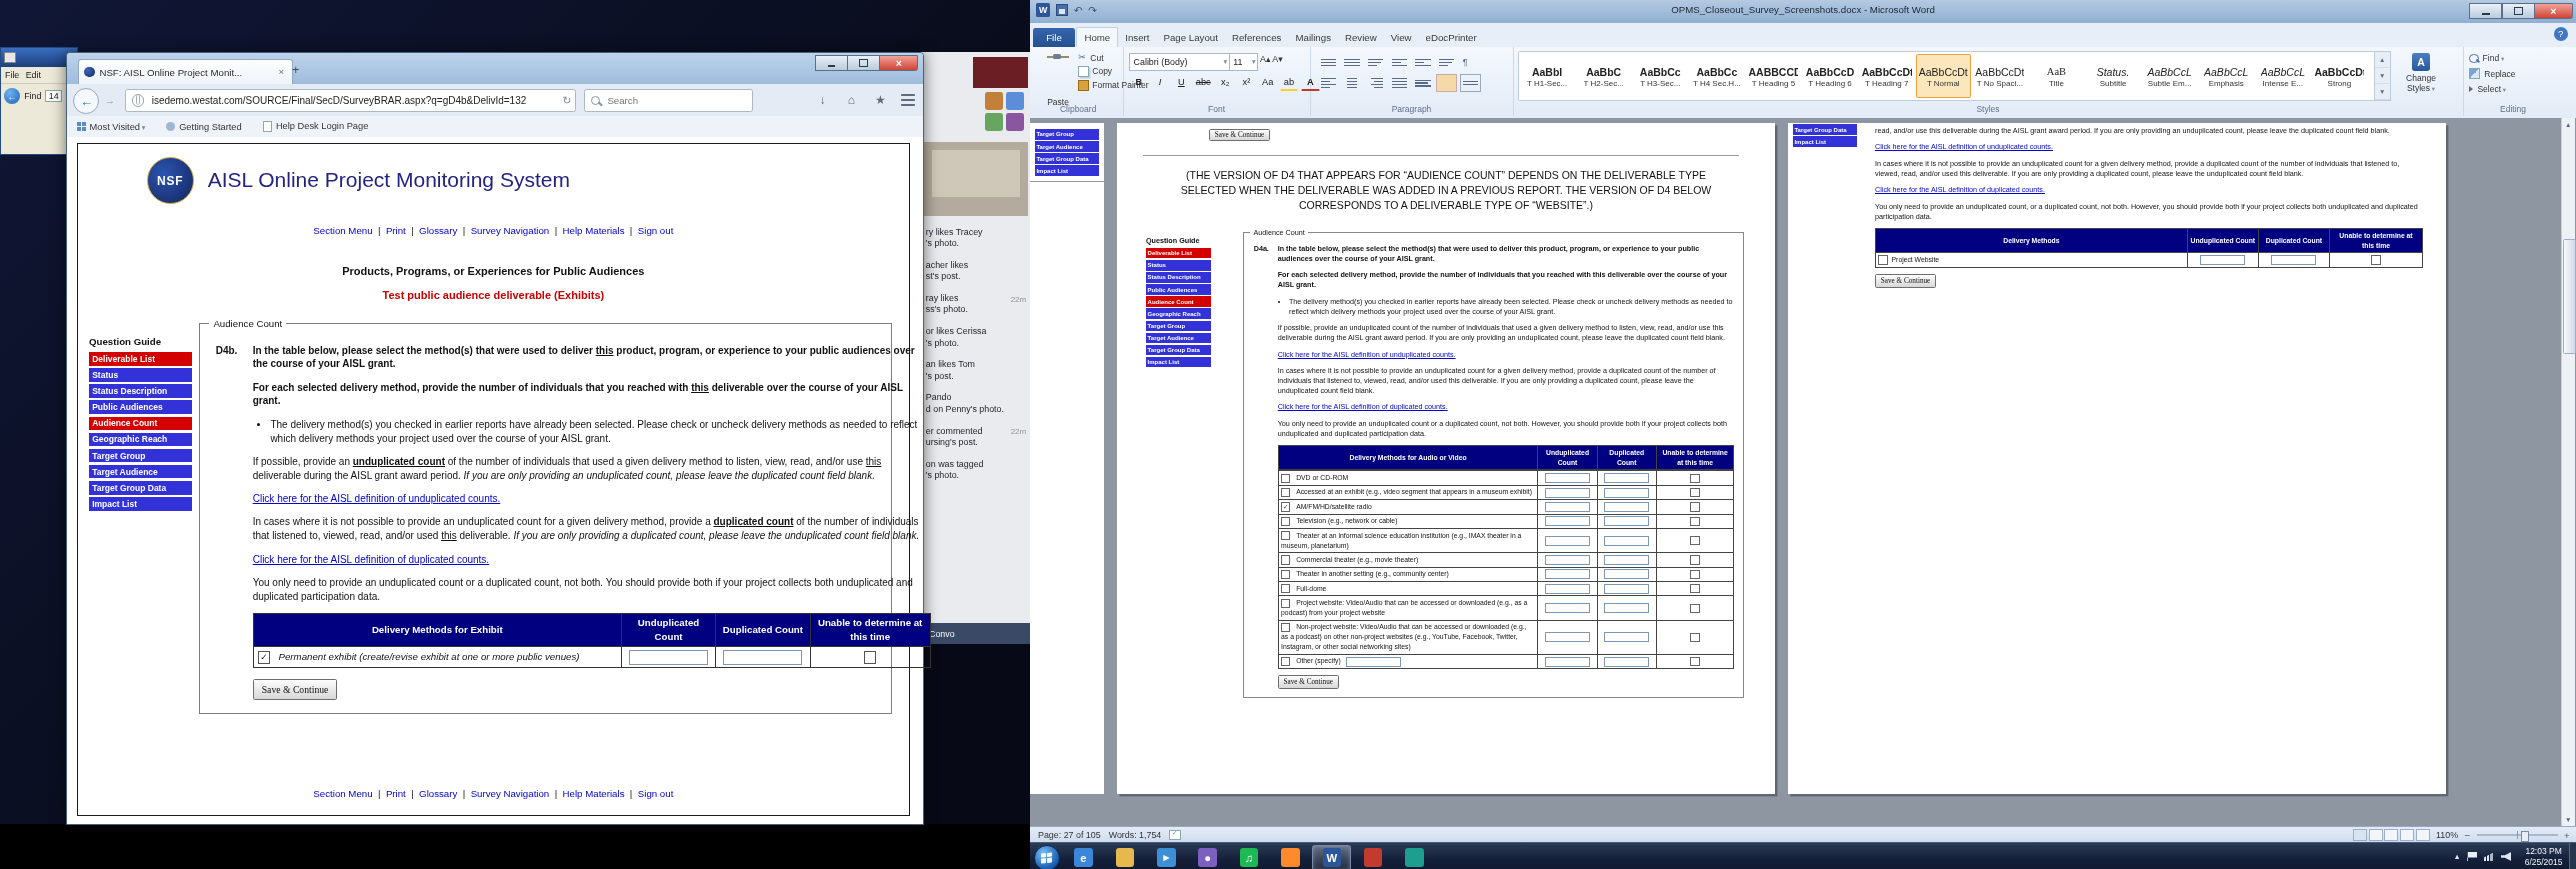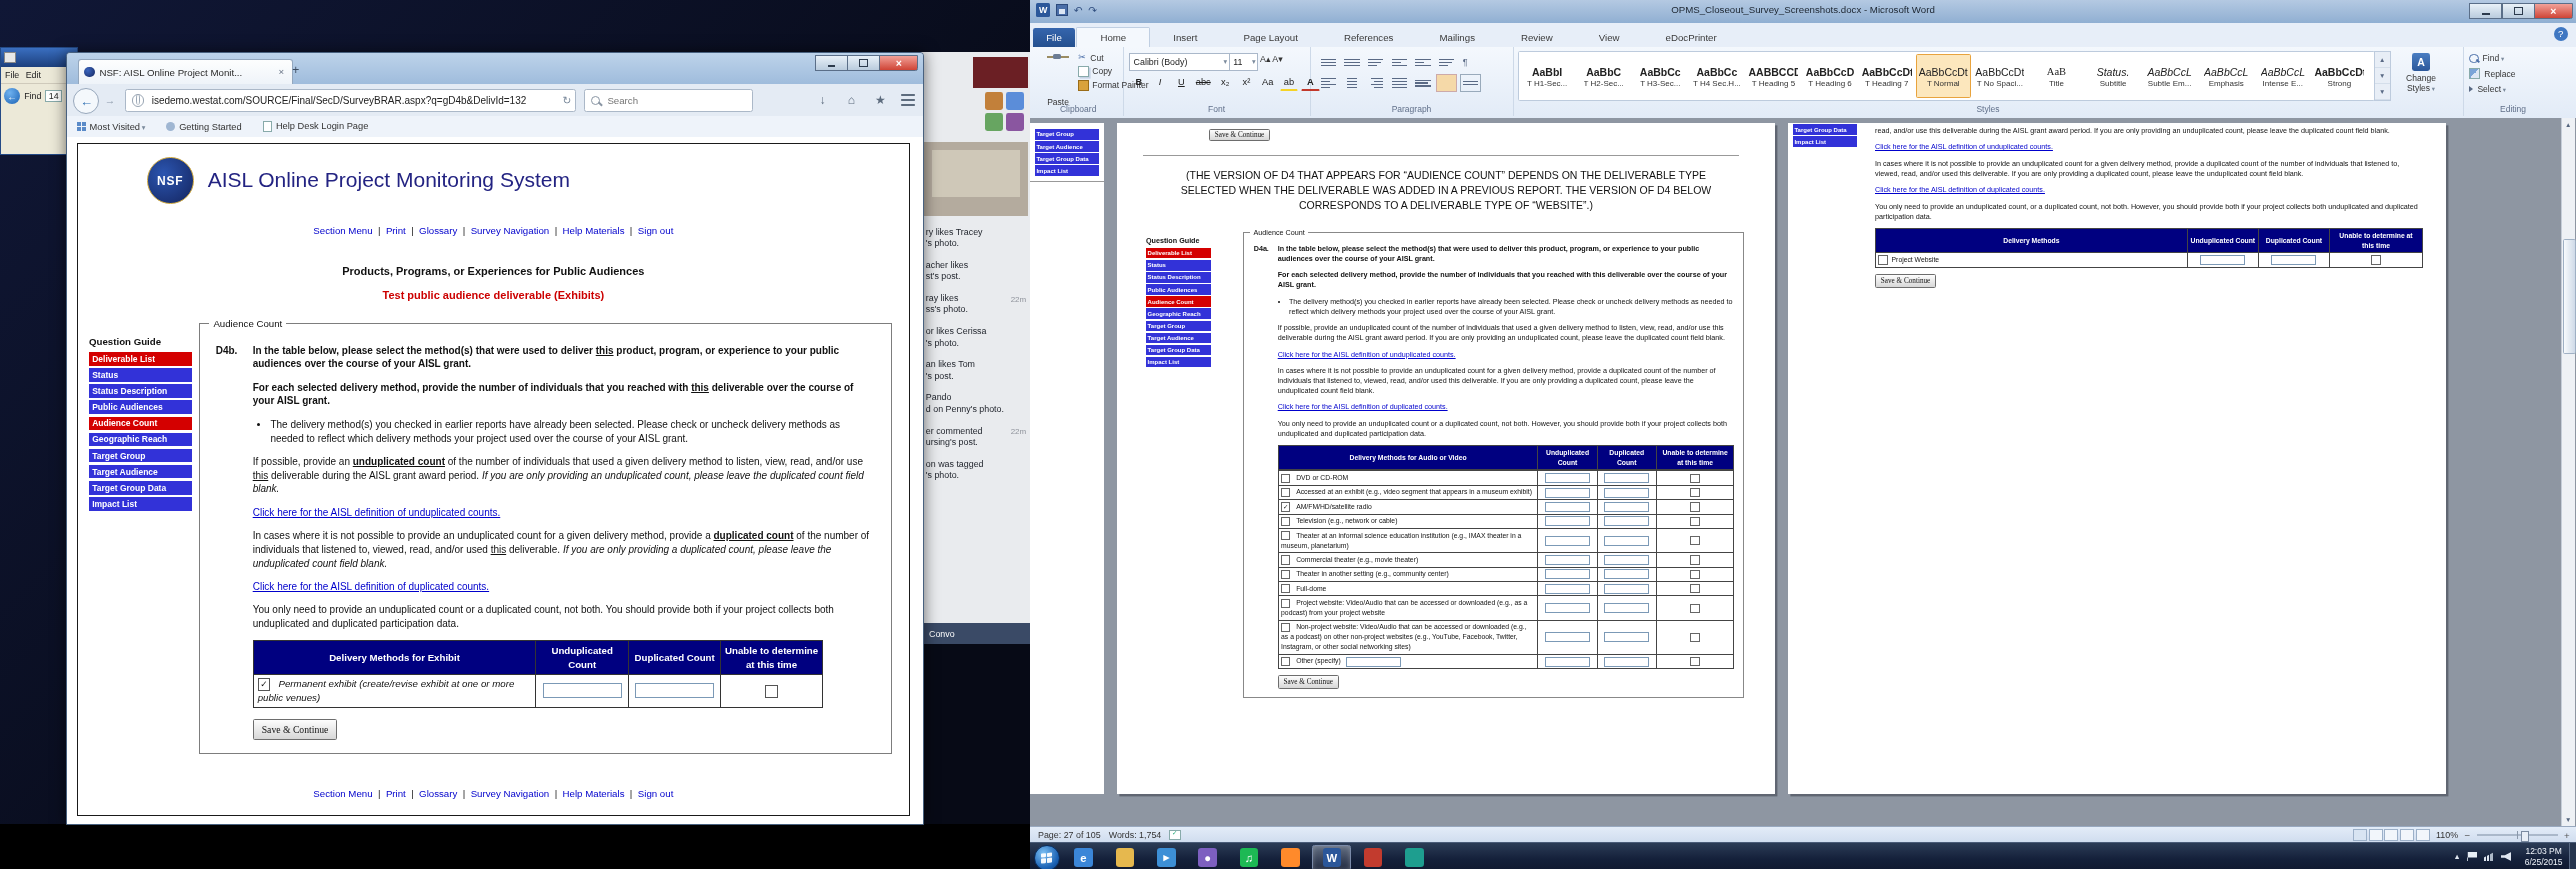--- a/index.html
+++ b/index.html
@@ -99,21 +99,21 @@
   .qid{width:37px;font-weight:bold;flex:none;}
   .qtext{flex:1;}
   .para{margin-bottom:9.7px;}
   .bold{font-weight:bold;}
   .rt-u{text-decoration:underline;}
   .rt-bu{font-weight:bold;text-decoration:underline;}
   .rt-i{font-style:italic;}
   ul.bul{margin:0 0 9.7px 17.7px;padding:0;}
   ul.bul li{margin:0;}
   .alink{color:var(--link);text-decoration:underline;display:inline-block;margin-bottom:9.7px;}
-  table.fx-table{border-collapse:collapse;width:570px;margin-top:4.8px;}
+  table.fx-table{border-collapse:collapse;width:678px;margin-top:4.8px;}
   table.fx-table th{background:var(--navy);color:#fff;font-size:9.7px;font-weight:bold;border:0.8px solid #333;padding:2.4px 3.2px;text-align:center;vertical-align:middle;}
   table.fx-table td{border:0.8px solid #333;padding:2.4px 4px;font-size:9.7px;vertical-align:middle;}
   .cb{width:10.5px;height:10.5px;background:#fff;border:0.8px solid #555;display:inline-flex;align-items:center;justify-content:center;font-size:8.9px;color:#111;vertical-align:middle;flex:none;}
   .cb.xs{width:7.2px;height:7.2px;font-size:6.4px;border-color:#666;}
   .tbox{display:inline-block;width:77px;height:13px;background:#fff;border:0.8px solid #7b99b6;vertical-align:middle;}
   .tbox.xs{width:43px;height:8px;}
   .tbox.xtra{width:53px;margin-left:3.2px;}
   .mlabel{font-style:italic;margin-left:5.6px;}
   .btn97{display:inline-block;font-size:9.7px;color:#111;padding:2.4px 8px;background:linear-gradient(#fdfdfd,#d7d7d7);border:0.8px solid #6d6d6d;border-radius:1.6px;margin-top:11.3px;font-family:Liberation Serif, serif;}
   .btn97.sm{font-size:7.2px;padding:0.8px 4.8px;margin-top:6.4px;}
@@ -122,21 +122,21 @@
   
   #word{left:1030px;top:0;width:1546px;height:842px;background:#8e96a2;}
   .w-title{position:absolute;left:0;top:0;right:0;height:22.5px;background:linear-gradient(#b4c9e2,#90afd2);border-bottom:0.8px solid #7f99ba;}
   .w-qat{position:absolute;left:6.4px;top:3.2px;display:flex;align-items:center;gap:5.6px;}
   .w-appico{width:13.7px;height:13.7px;background:#2b579a;color:#fff;font-size:8.9px;font-weight:bold;display:flex;align-items:center;justify-content:center;border-radius:1.6px;}
   .w-disk{width:10.5px;height:10.5px;background:#4a6ea8;border:0.8px solid #2c4a7c;position:relative;}
   .w-disk::after{content:"";position:absolute;left:2.4px;top:4px;right:2.4px;bottom:0.8px;background:#dce6f4;}
   .w-undo{color:#2c4a7c;font-size:10.5px;}
   .w-titletext{position:absolute;left:0;right:0;top:4px;text-align:center;font-size:9.7px;color:#1c2530;}
   .w-tabs{position:absolute;left:0;top:22.5px;right:0;height:24px;background:#e7eef8;border-bottom:0.8px solid #c6d3e8;display:flex;align-items:flex-end;padding-left:3.2px;}
-  .w-tab{font-size:9.7px;color:#3a3a3a;padding:4px 23px;margin-bottom:0;}
+  .w-tab{font-size:9.7px;color:#3a3a3a;padding:4px 7px;margin-bottom:0;}
   .w-tab.file{background:linear-gradient(#3565ad,#24508f);color:#fff;border-radius:2.4px 2.4px 0 0;margin-right:1.6px;padding:4px 13px;}
   .w-tab.active{background:#f4f8fd;border:0.8px solid #c0cfe2;border-bottom:none;border-radius:1.6px 1.6px 0 0;}
   .w-help{position:absolute;right:8px;top:26.6px;width:14.5px;height:14.5px;border-radius:50%;background:#3f77c2;color:#fff;font-size:9.7px;display:flex;align-items:center;justify-content:center;}
   .w-ribbon{position:absolute;left:0;top:47px;right:0;height:71px;background:linear-gradient(#f4f8fd,#e2ebf7);border-bottom:0.8px solid #b8c6da;}
   .rgroup{position:absolute;top:0;height:69px;border-right:0.8px solid #cdd9e8;}
   .rlabel{position:absolute;left:0;right:0;bottom:1.6px;text-align:center;font-size:8.5px;color:#61708a;}
   .paste-big{position:absolute;left:6.4px;top:4.8px;width:35px;height:50px;display:flex;flex-direction:column;align-items:center;border:0.8px solid transparent;border-radius:2.4px;gap:36px;}
   .clip-ico{width:19.3px;height:24px;background:#fdf6e2;border:0.8px solid #9a8c62;position:relative;}
   .clip-ico::after{content:"";position:absolute;left:4.8px;top:-3.2px;width:8px;height:4.8px;background:#6b7c94;border-radius:1.6px;}
   .paste-big span{font-size:8.5px;color:#333;margin-top:3.2px;}

